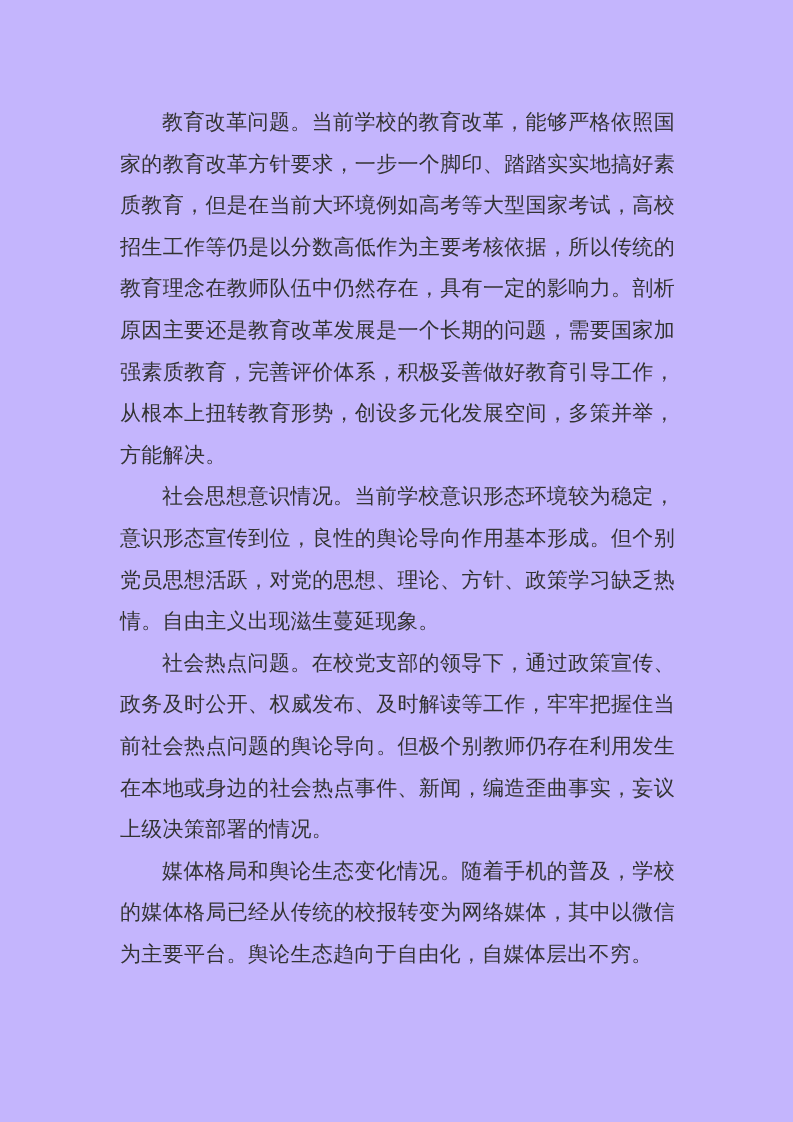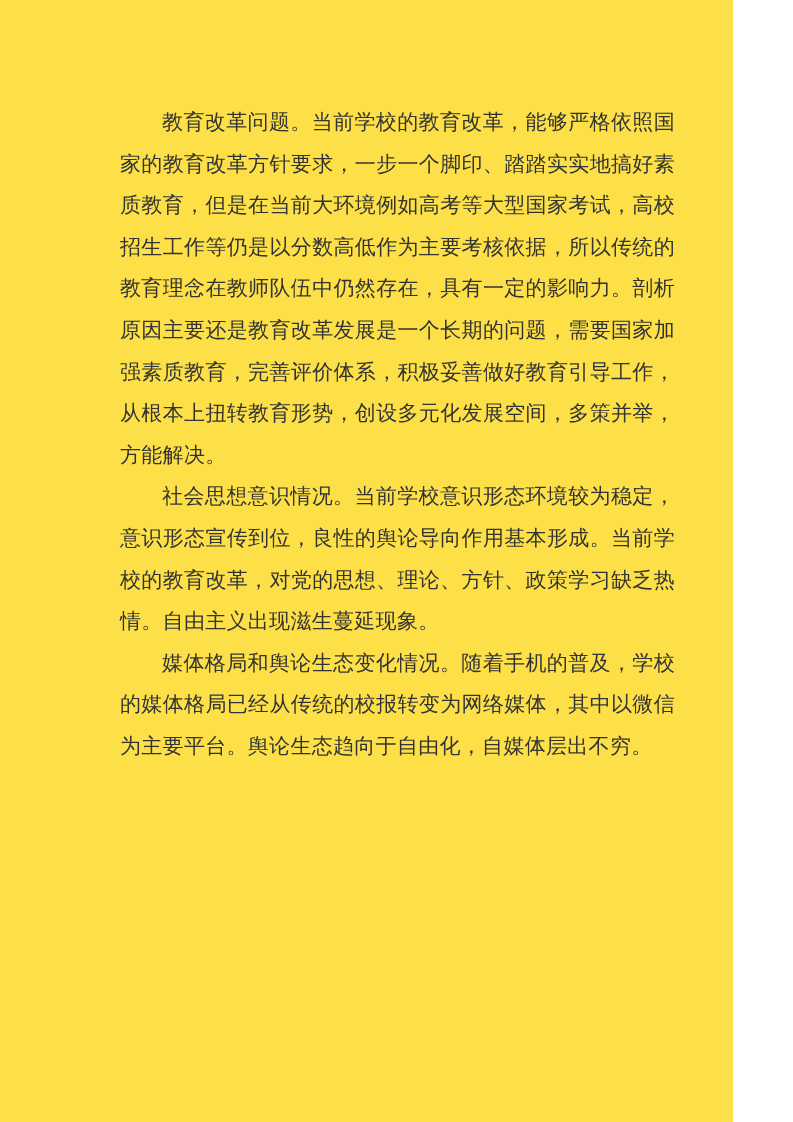--- a/index.html
+++ b/index.html
@@ -2,23 +2,23 @@
 <html lang="zh"><head>
 <meta charset="utf-8">
 <style>
   html, body {
     margin: 0;
     padding: 0;
     background: #ffffff;
   }
   .page {
     position: relative;
-    width: 733px;
+    width: 793px;
     height: 1122px;
-    background: #fde047;
+    background: #c4b5fd;
     overflow: hidden;
     box-sizing: border-box;
     font-family: "Liberation Sans", "DejaVu Sans", sans-serif;
   }
   .doc-body {
     position: absolute;
     top: 101px;
     left: 120px;
     width: 555px;
   }
@@ -35,16 +35,17 @@
     word-break: break-all;
     overflow-wrap: break-word;
   }
 </style>
 </head>
 <body>
 
 <div class="page">
   <div class="doc-body">
     <p>教育改革问题。当前学校的教育改革，能够严格依照国家的教育改革方针要求，一步一个脚印、踏踏实实地搞好素质教育，但是在当前大环境例如高考等大型国家考试，高校招生工作等仍是以分数高低作为主要考核依据，所以传统的教育理念在教师队伍中仍然存在，具有一定的影响力。剖析原因主要还是教育改革发展是一个长期的问题，需要国家加强素质教育，完善评价体系，积极妥善做好教育引导工作，从根本上扭转教育形势，创设多元化发展空间，多策并举，方能解决。</p>
-    <p>社会思想意识情况。当前学校意识形态环境较为稳定，意识形态宣传到位，良性的舆论导向作用基本形成。当前学校的教育改革，对党的思想、理论、方针、政策学习缺乏热情。自由主义出现滋生蔓延现象。</p>
+    <p>社会思想意识情况。当前学校意识形态环境较为稳定，意识形态宣传到位，良性的舆论导向作用基本形成。但个别党员思想活跃，对党的思想、理论、方针、政策学习缺乏热情。自由主义出现滋生蔓延现象。</p>
+    <p>社会热点问题。在校党支部的领导下，通过政策宣传、政务及时公开、权威发布、及时解读等工作，牢牢把握住当前社会热点问题的舆论导向。但极个别教师仍存在利用发生在本地或身边的社会热点事件、新闻，编造歪曲事实，妄议上级决策部署的情况。</p>
     <p>媒体格局和舆论生态变化情况。随着手机的普及，学校的媒体格局已经从传统的校报转变为网络媒体，其中以微信为主要平台。舆论生态趋向于自由化，自媒体层出不穷。</p>
   </div>
 </div>
 
 </body></html>

